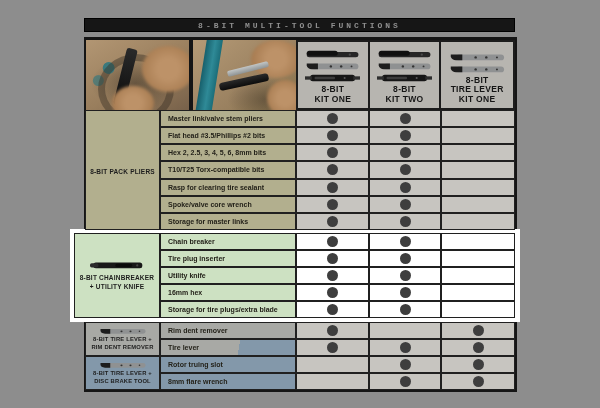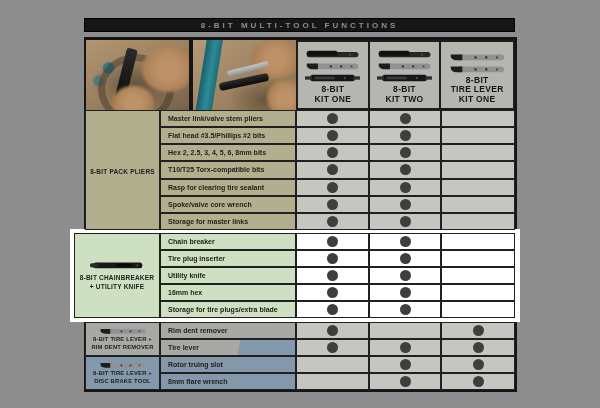--- a/index.html
+++ b/index.html
@@ -3,21 +3,21 @@
 <meta charset="utf-8">
 <style>
   html,body{margin:0;padding:0;}
   .stage{position:relative;width:600px;height:408px;background:var(--page,#8d8d8d);
          font-family:"Liberation Sans",sans-serif;overflow:hidden;}
 
   
   #titlebar{position:absolute;left:84px;top:18px;width:431px;height:14px;
     background:#161616;border:1px solid #000;box-sizing:border-box;
     display:flex;align-items:center;justify-content:center;
-    color:var(--title_text,#8f8f8f);font-size:8px;font-weight:bold;letter-spacing:3px;}
+    color:var(--title_text,#8f8f8f);font-size:8px;font-weight:bold;letter-spacing:3px;font-family:Liberation Mono, monospace;}
 
   
   #panel{position:absolute;left:84px;top:37px;width:433px;height:355px;background:var(--panel,#151515);}
 
   
   .photo{position:absolute;top:3px;width:103px;height:70px;overflow:hidden;}
   #photo1{left:2px;background:
     radial-gradient(circle at 22% 40%, rgba(40,118,128,.85) 0 6%, rgba(40,118,128,0) 7%),
     radial-gradient(circle at 12% 58%, rgba(40,118,128,.6) 0 5%, rgba(40,118,128,0) 6%),
     radial-gradient(ellipse 62% 55% at 48% 62%, rgba(62,52,40,.55), rgba(62,52,40,0) 70%),

